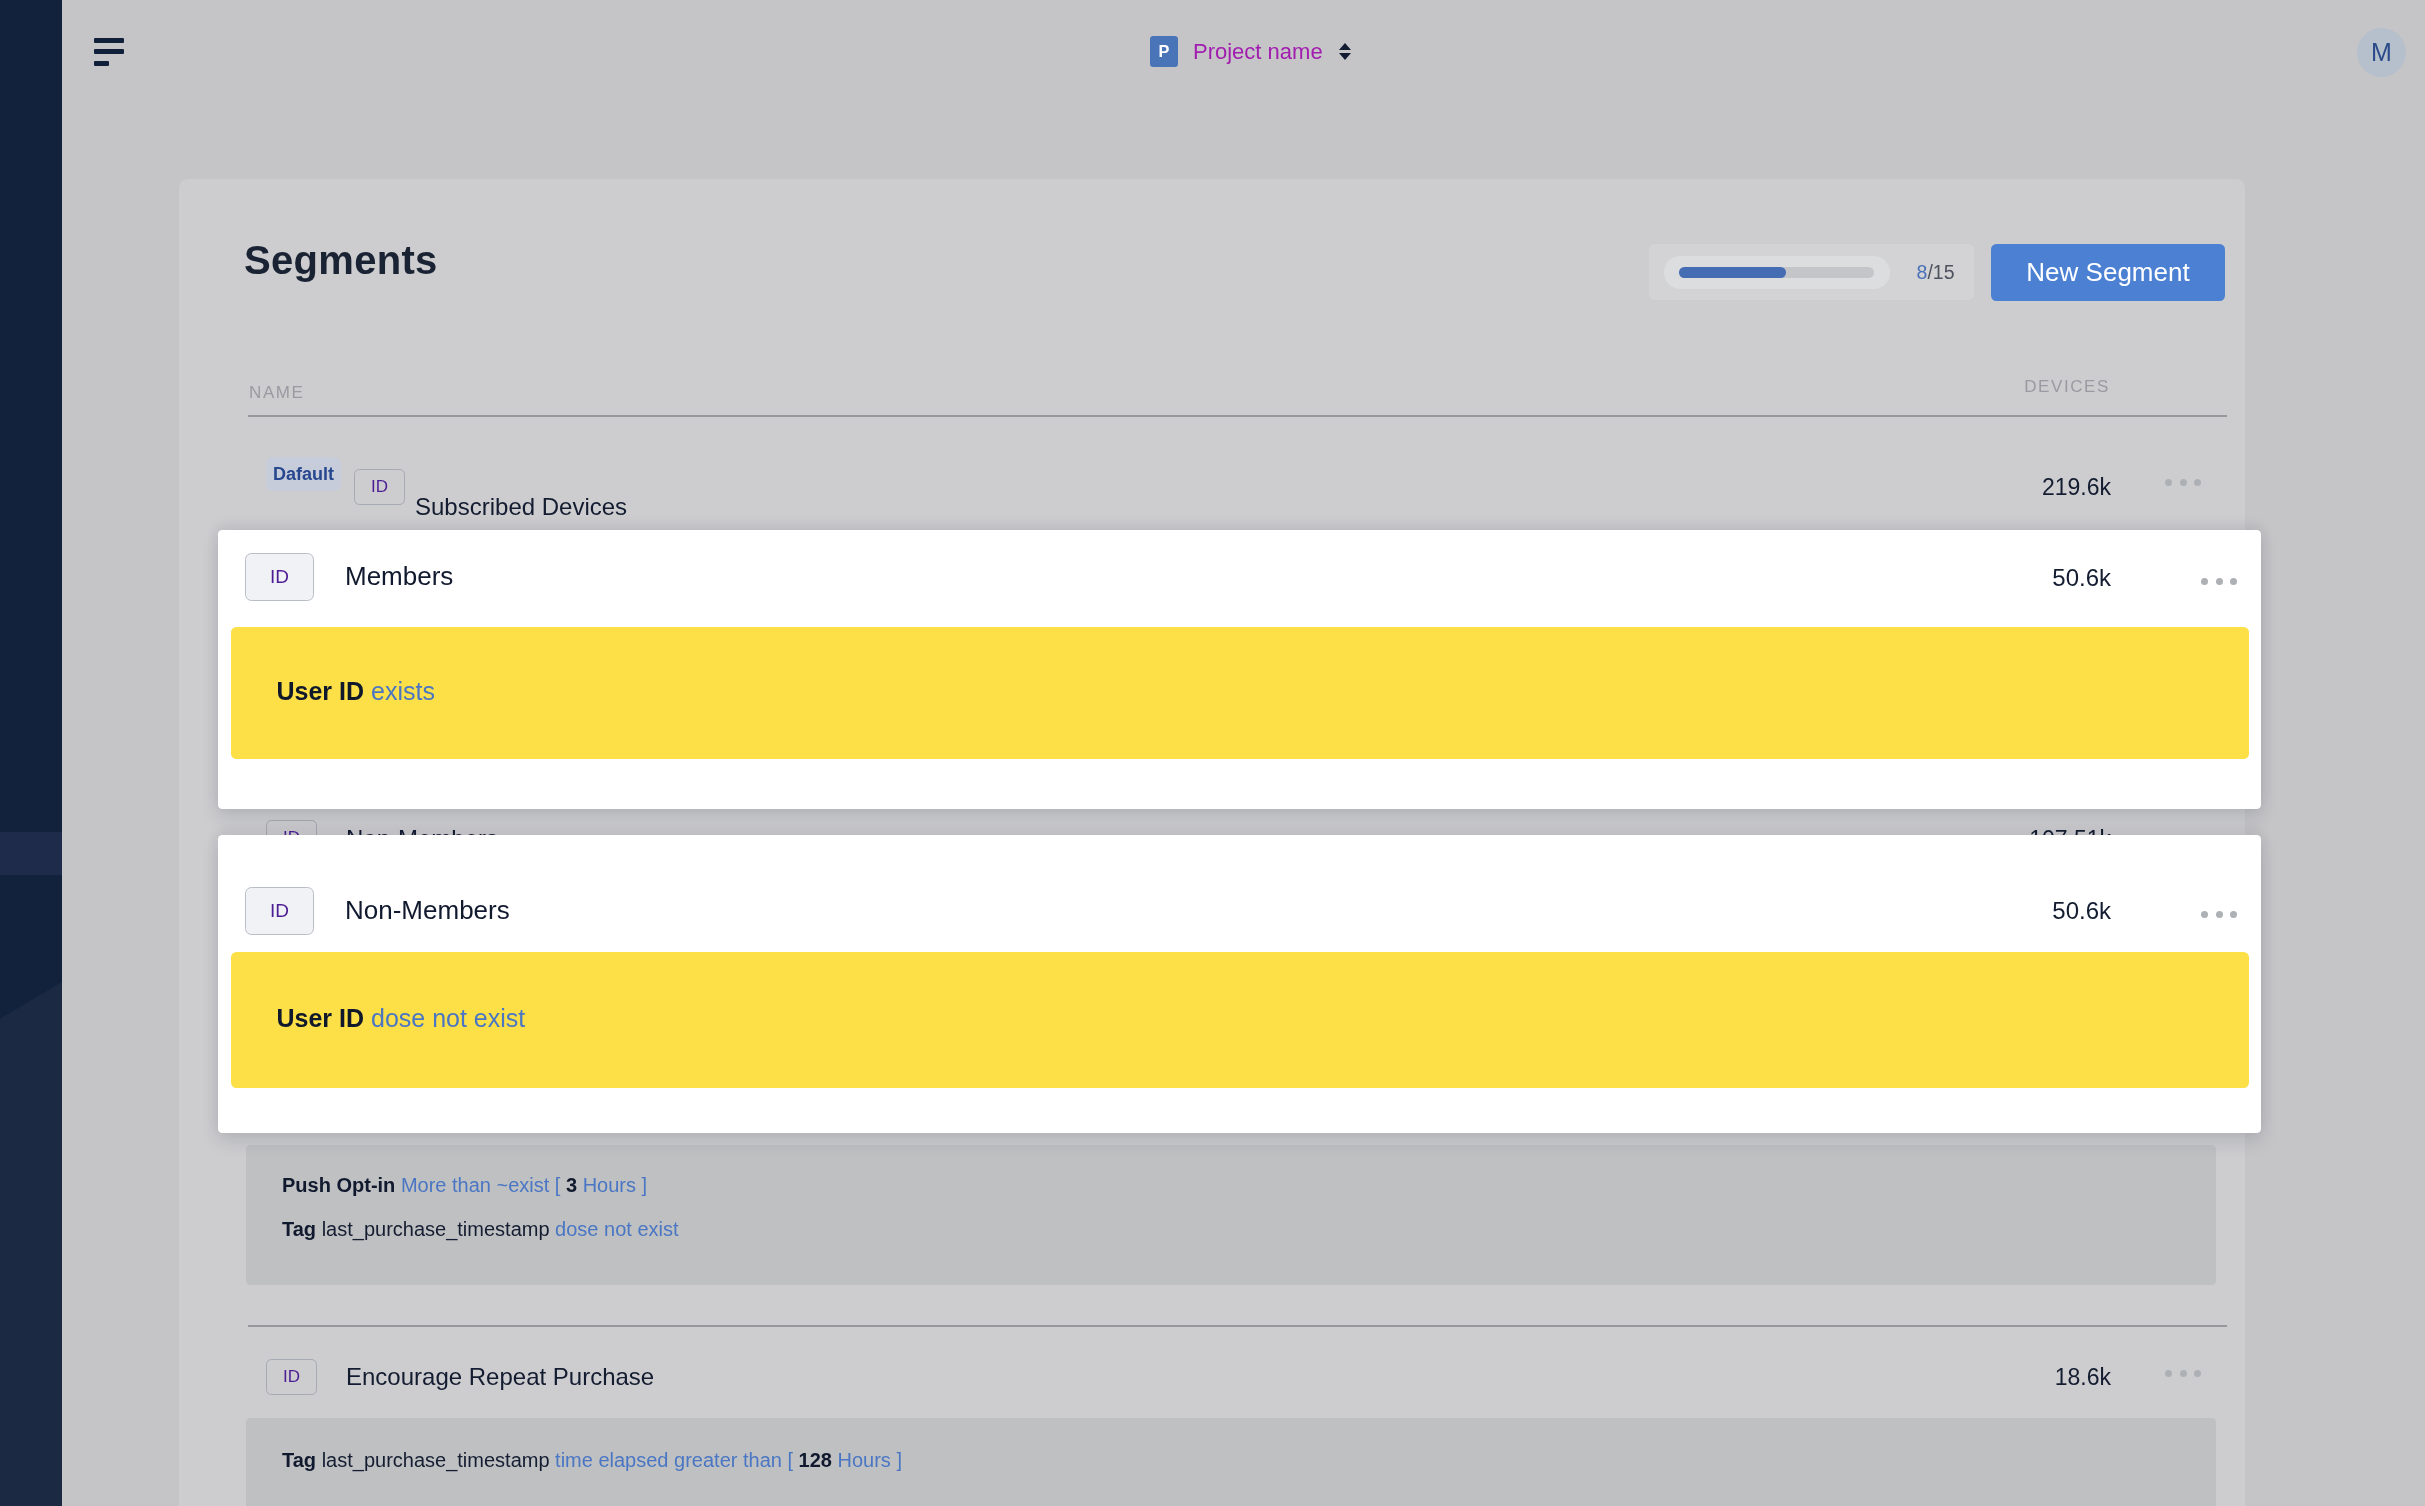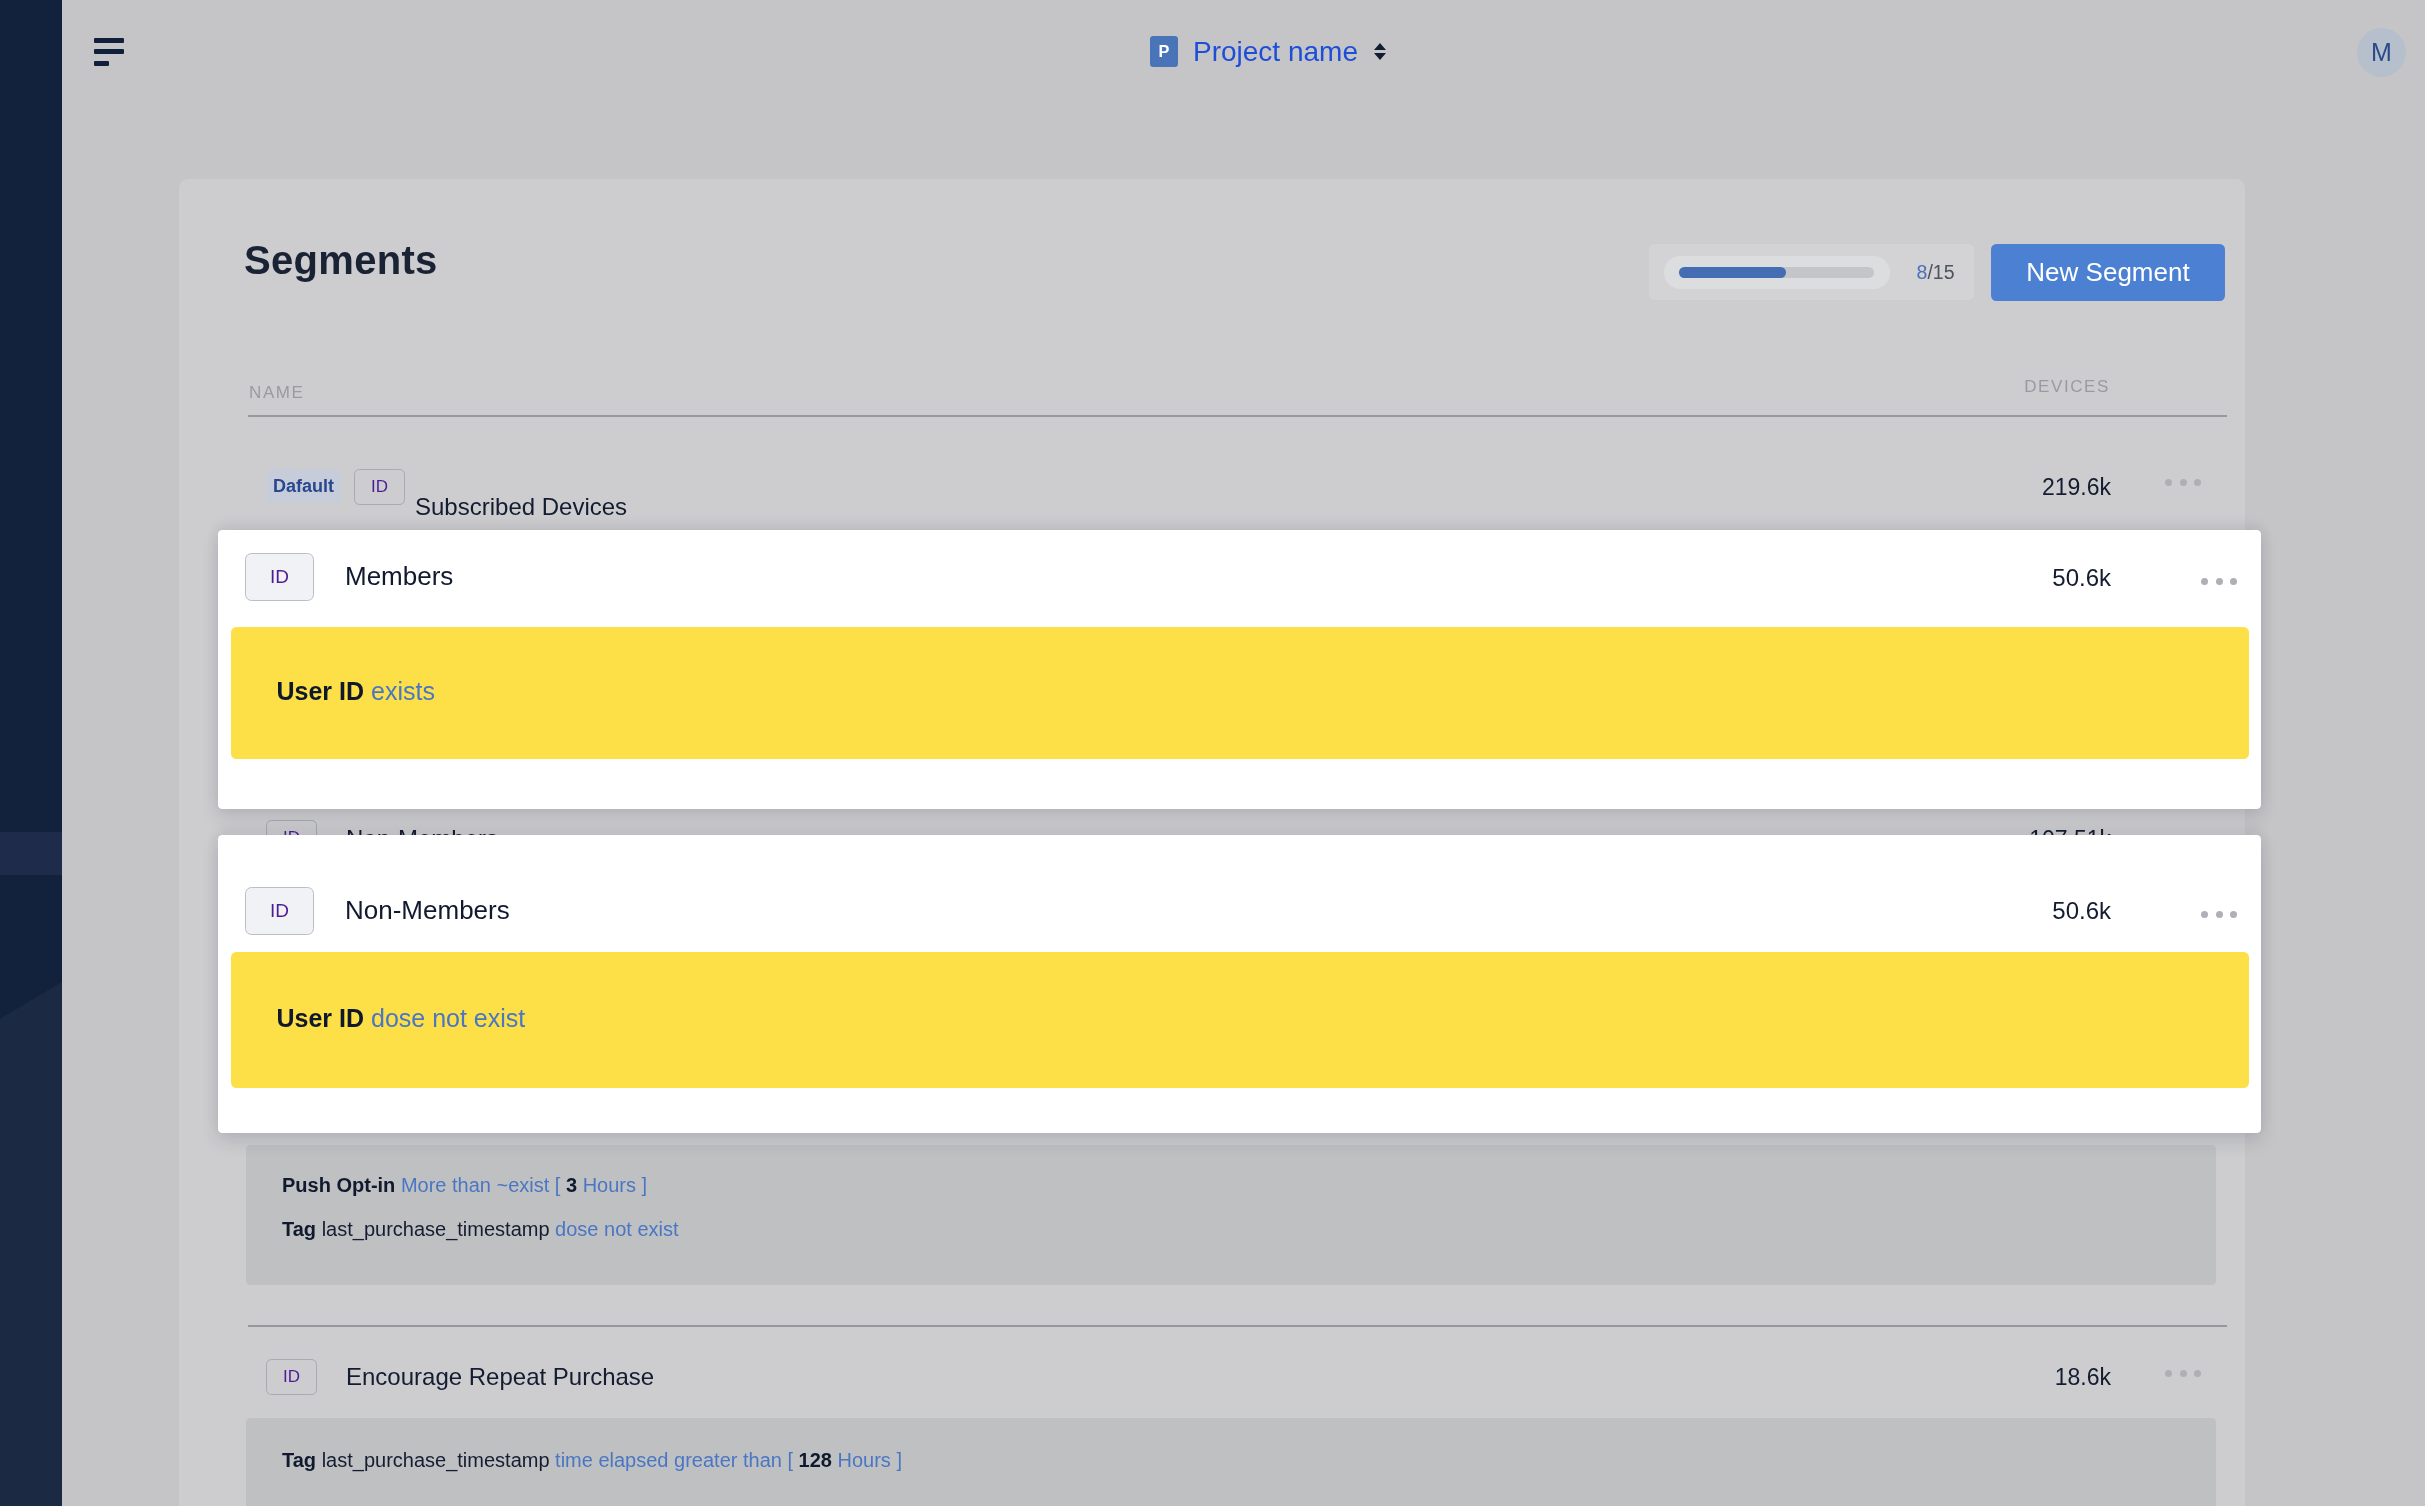--- a/index.html
+++ b/index.html
@@ -21,21 +21,21 @@
   
   .hamburger{left:94px;top:38px;width:33px;height:28px;cursor:pointer;}
   .hamburger .bar{position:absolute;left:0;height:4.9px;border-radius:1.1px;background:#101f3a;}
   .bar1{top:0;width:30px;}
   .bar2{top:11.4px;width:30px;}
   .bar3{top:23px;width:15px;}
 
   .project-select{left:1150px;top:34px;height:35px;display:flex;align-items:center;cursor:pointer;}
   .project-badge{width:28px;height:31px;border-radius:3.3px;background:#4a74b8;color:#ffffff;
     display:flex;align-items:center;justify-content:center;font-size:16.3px;font-weight:700;}
-  .project-name{margin-left:15px;font-size:28px;font-weight:500;color:#1d4ed8;}
+  .project-name{margin-left:15px;font-size:22px;font-weight:500;color:#a21caf;}
   .sort-icon{margin-left:16.3px;display:flex;flex-direction:column;gap:2.2px;}
   .sort-icon .tri-up{width:0;height:0;border-left:6px solid transparent;border-right:6px solid transparent;border-bottom:7px solid #121c31;}
   .sort-icon .tri-down{width:0;height:0;border-left:6px solid transparent;border-right:6px solid transparent;border-top:7px solid #121c31;}
 
   .avatar{left:2357px;top:28px;width:49px;height:49px;border-radius:50%;background:#b6bfcc;
     display:flex;align-items:center;justify-content:center;font-size:25px;font-weight:500;color:#2a4a8a;cursor:pointer;}
 
   
   .main-card{left:179px;top:179px;width:2066px;height:1328px;background:#cdcdcf;border-radius:8.7px 8.7px 0 0;}
 
@@ -133,21 +133,21 @@
     <span class="usage-used">8</span>
       <span class="usage-total">/15</span>
   </div>
 
   <button class="abs new-segment-btn">New Segment</button>
 
   <div class="abs col-header name-header">NAME</div>
   <div class="abs col-header devices-header">DEVICES</div>
   <div class="abs header-rule"></div>
 
-  <div class="abs badge-default" style="left:266px;top:469px;width:75px;height:34px;">Dafault</div>
+  <div class="abs badge-default" style="left:266px;top:457px;width:75px;height:34px;">Dafault</div>
   <div class="abs badge-id" style="left:354px;top:469px;width:49px;height:34px;">ID</div>
   <div class="abs row-title" style="left:415px;top:473px;margin-top:20px;">Subscribed Devices</div>
   <div class="abs devices-num" style="left:1898px;top:474px;">219.6k</div>
   <div class="abs dots" style="left:2165px;top:479px;">
     <i></i>
       <i></i>
       <i></i>
   </div>
 
   <div class="abs clipped-row badge-id" style="left:266px;top:820px;width:49px;height:34px;">ID</div>

